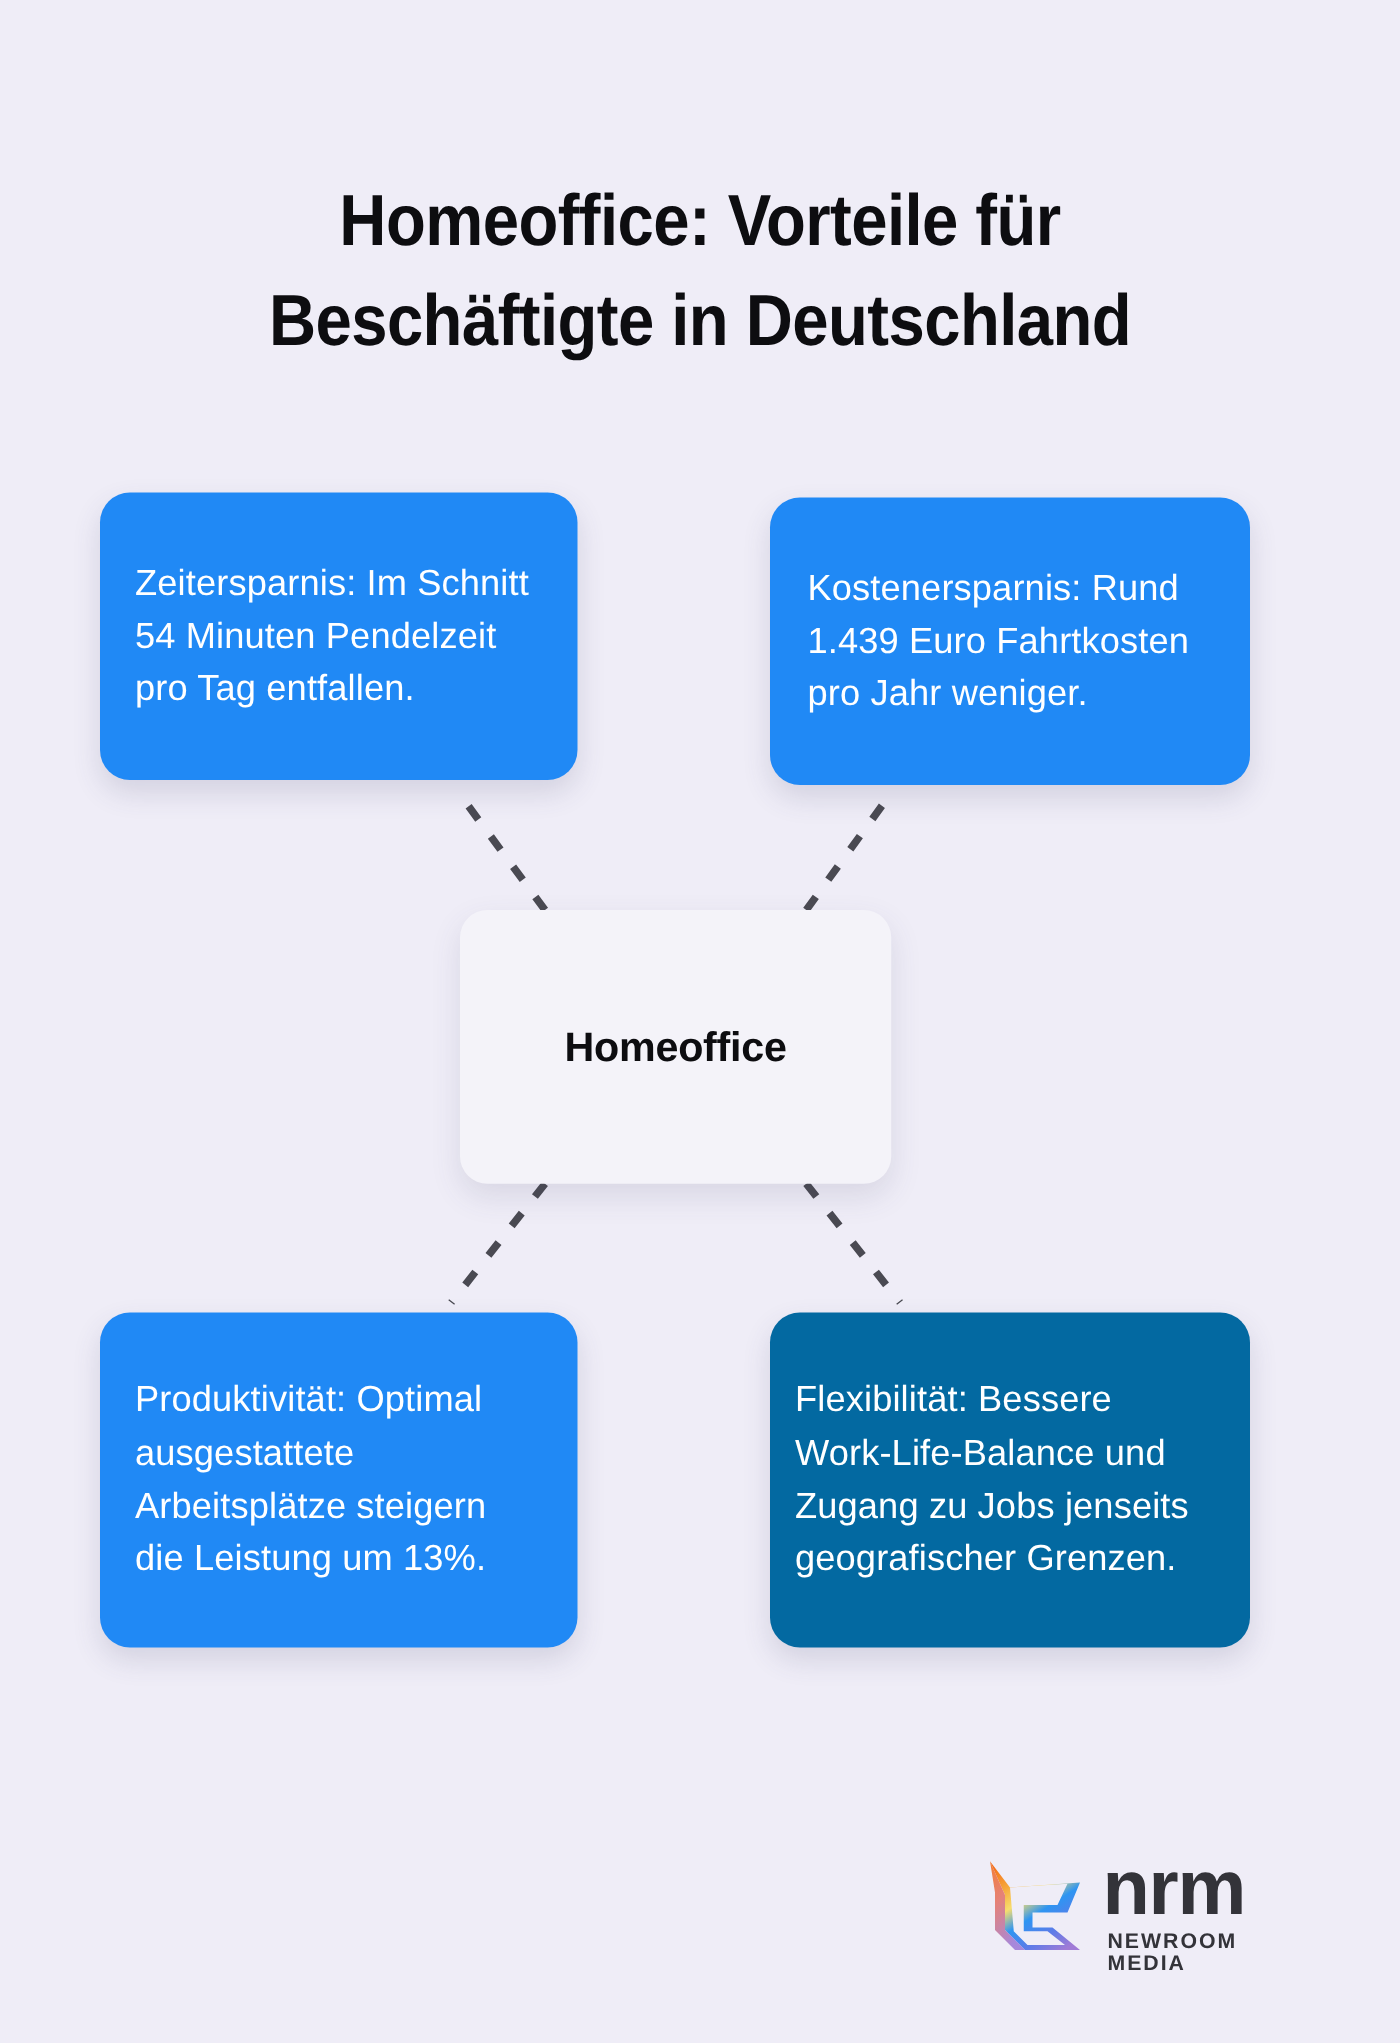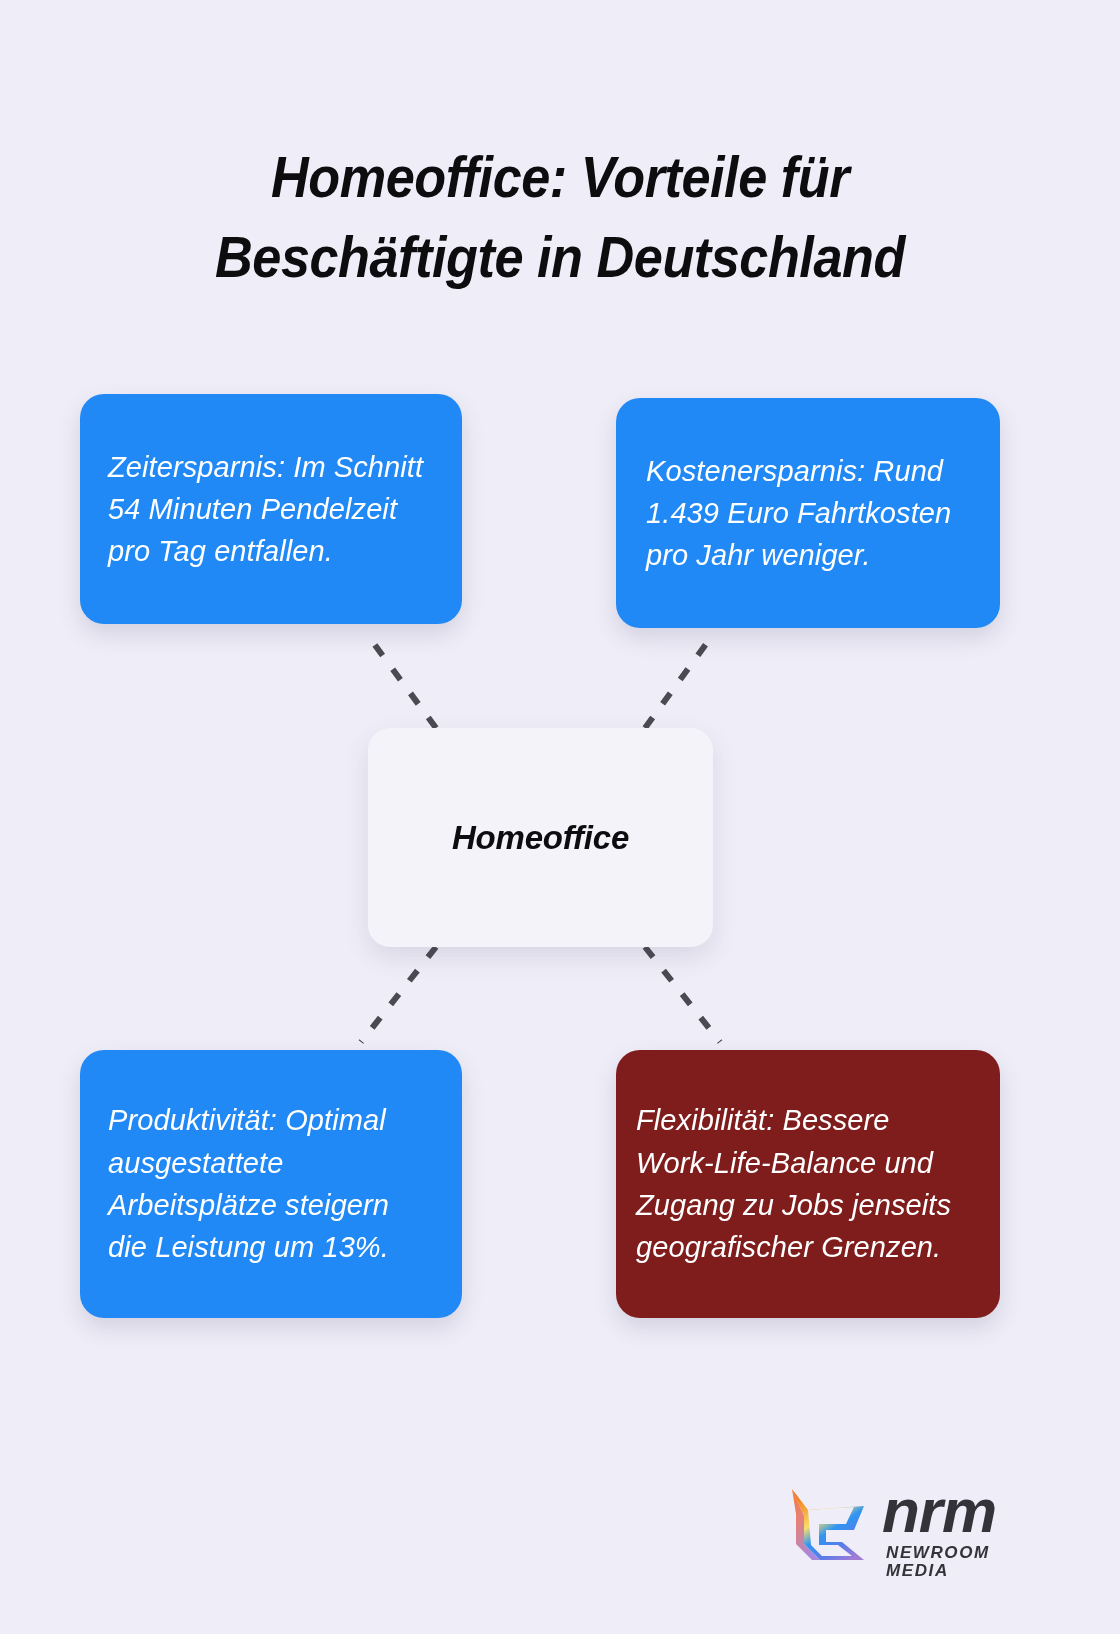--- a/index.html
+++ b/index.html
@@ -16,21 +16,20 @@
     overflow: hidden;
     -webkit-font-smoothing: antialiased;
   }
 
   
   #canvas {
     position: absolute;
     inset: 0;
     width: 1120px;
     height: 1634px;
-    font-style: italic;
   }
 
   
   #title {
     position: absolute;
     left: 60px;
     top: 98px;
     width: 1000px;
     text-align: center;
     font-size: 58px;
@@ -175,21 +174,21 @@
   </div>
 
   <div class="leaf" id="leaf-tr" style="background: rgb(32, 137, 245);">
     <span class="leaf-text">Kostenersparnis: Rund 1.439 Euro Fahrtkosten pro Jahr weniger.</span>
   </div>
 
   <div class="leaf" id="leaf-bl" style="background: rgb(32, 137, 245);">
     <span class="leaf-text">Produktivität: Optimal ausgestattete Arbeitsplätze steigern die Leistung um 13%.</span>
   </div>
 
-  <div class="leaf" id="leaf-br" style="background: #7f1d1d; padding-left: 20px;">
+  <div class="leaf" id="leaf-br" style="background: #0369a1; padding-left: 20px;">
     <span class="leaf-text">Flexibilität: Bessere Work-Life-Balance und Zugang zu Jobs jenseits geografischer Grenzen.</span>
   </div>
 
   <div id="centre" style="background: rgb(244, 243, 249);">
     <span class="centre-text">Homeoffice</span>
   </div>
 
   <div id="logo">
     <svg id="logo-mark" viewBox="0 0 86 80" width="86" height="80" aria-hidden="true">
       <defs>

